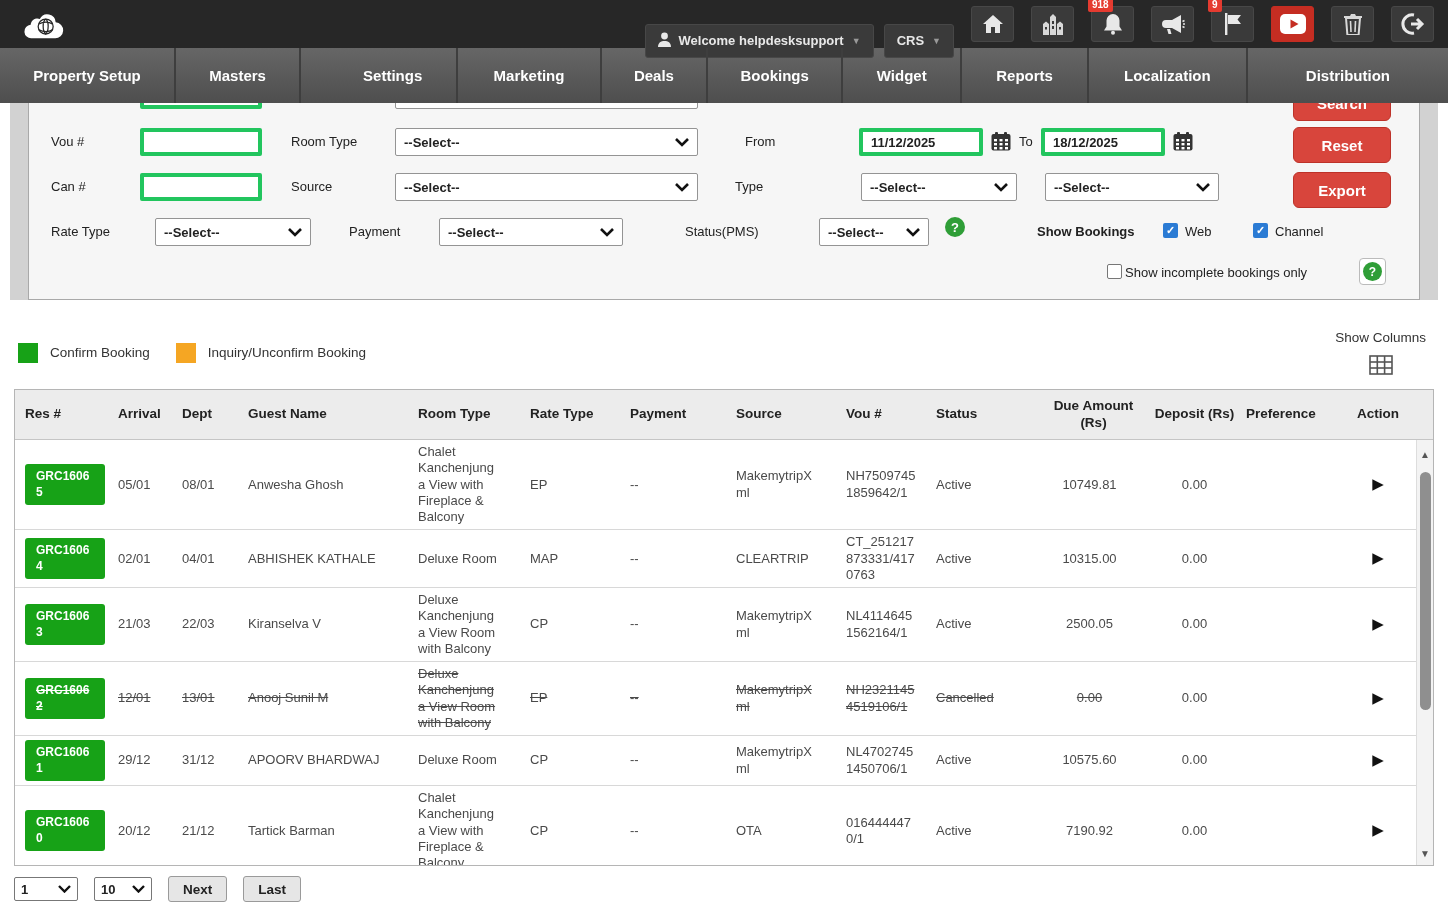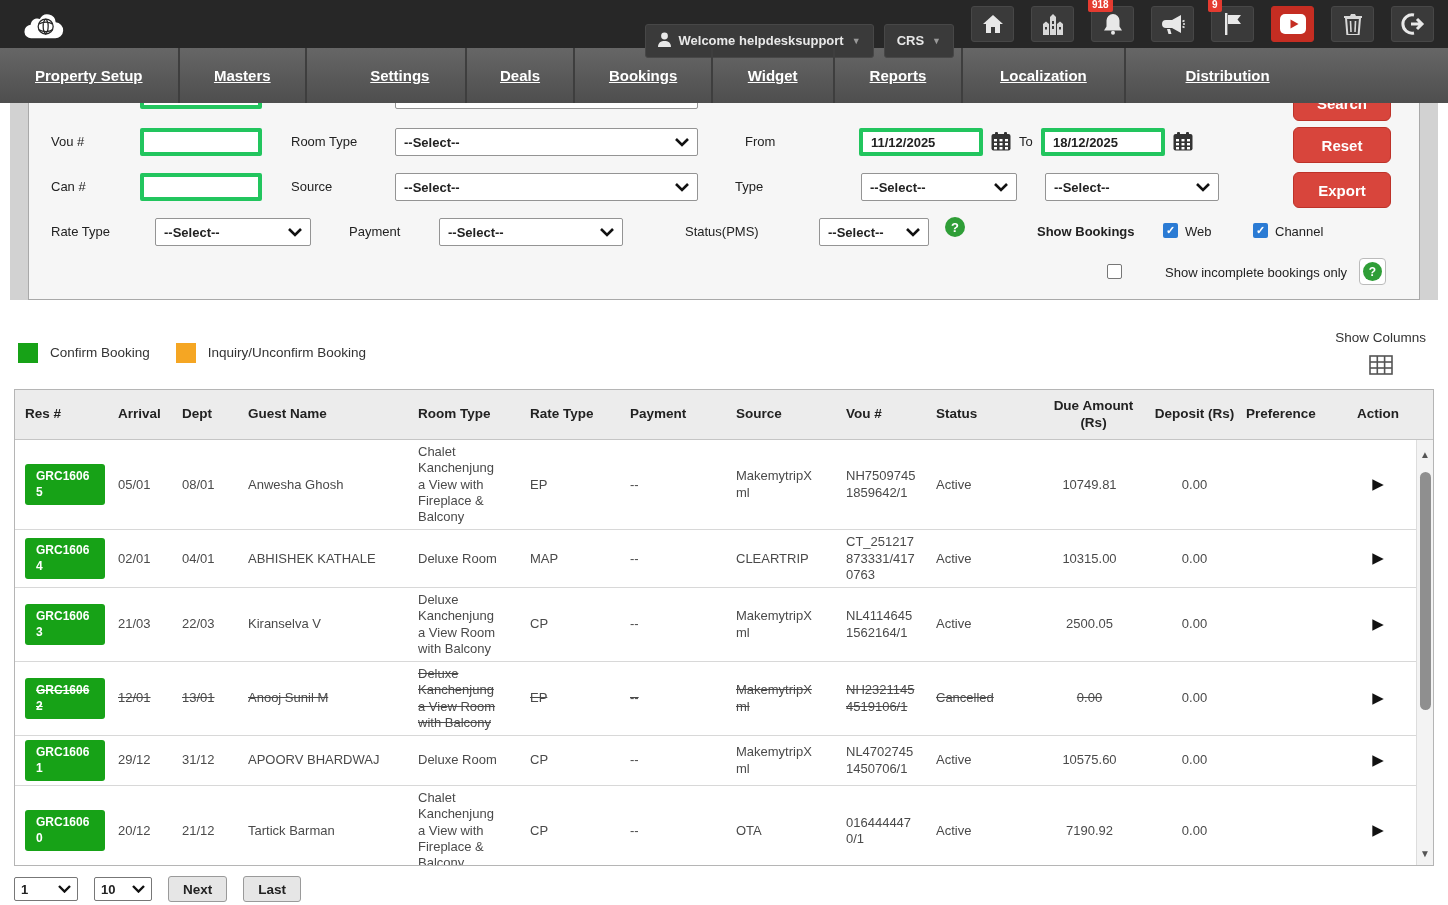--- a/index.html
+++ b/index.html
@@ -14,21 +14,21 @@
   font-size:13px; font-weight:bold; margin-left:10px;margin-top:33px; }
 .pill .caret { color:#9a9a9a; font-size:9px; }
 .icon-tile { width:43px; height:36px; background:#3a3a3a; border:1px solid #474747; border-radius:3px;
   margin-left:17px; display:flex; align-items:center; justify-content:center; position:relative; }
 .icon-tile.red { background:#c52d22; border-color:#c52d22; }
 .tile-badge { position:absolute; top:-9px; left:-4px; background:#e53b30; color:#fff;
   font-size:10px; font-weight:bold; padding:1px 4px; border-radius:2px; line-height:12px; }
 
 .nav { height:55px; background:linear-gradient(#666,#4e4e4e); display:flex; }
 .nav-item { border-right:2px solid #3e3e3e; color:#fff; font-size:15px; font-weight:bold;
-  display:flex; align-items:center; justify-content:center;text-decoration:underline; }
+  display:flex; align-items:center; justify-content:center; }
 .nav-item:last-child { border-right:none; }
 
 .filter-wrap { background:#d2d2d2; margin:0 10px; padding:0 18px; height:197px; }
 .panel { position:relative; height:100%; background:#f6f6f6; border:1px solid #a9a9a9; border-top:none; overflow:hidden; }
 .flabel { position:absolute; font-size:13px; color:#222; white-space:nowrap; }
 .finput { position:absolute; height:28px; background:#fff; border:4px solid #22c55e; border-radius:2px;
   font-size:13px; font-weight:bold; color:#222; padding:9px 8px; display:flex; align-items:center; }
 .fselect { position:absolute; height:28px; background:#fff; border:1px solid #949494; border-radius:2px;
   font-size:13px; font-weight:bold; color:#222; padding:0 8px; display:flex; align-items:center;
   justify-content:space-between; }
@@ -184,20 +184,21 @@
           </svg>
         </div>
       </div>
   </div>
 </div>
 
 <div class="nav" id="main-nav">
     <div class="nav-item" style="width: 12.4%;">Property Setup</div>
     <div class="nav-item" style="width: 8.8%;">Masters</div>
     <div class="nav-item" style="width: 9.1%; margin-left: 28px;">Settings</div>
+    <div class="nav-item" style="width: 10.1%;">Marketing</div>
     <div class="nav-item" style="width: 7.5%;">Deals</div>
     <div class="nav-item" style="width: 9.5%;">Bookings</div>
     <div class="nav-item" style="width: 8.4%;">Widget</div>
     <div class="nav-item" style="width: 8.9%;">Reports</div>
     <div class="nav-item" style="width: 11.2%;">Localization</div>
     <div class="nav-item" style="width: 14.1%;">Distribution</div>
   </div>
 
 <div class="filter-wrap">
 <div class="panel">
@@ -305,21 +306,21 @@
         </svg>
   </div>
   <div class="helpc" style="left:916px; top:114px;">?</div>
   <div class="flabel" style="left:1008px; top:121px; font-weight:bold;">Show Bookings</div>
   <div class="cb checked" style="left:1134px; top:120px;">✓</div>
   <div class="flabel" style="left:1156px; top:121px;">Web</div>
   <div class="cb checked" style="left:1224px; top:120px;">✓</div>
   <div class="flabel" style="left:1246px; top:121px;">Channel</div>
 
   <div class="cb unchecked" style="left:1078px; top:161px;"></div>
-  <div class="flabel" style="left:1136px; top:162px;">Show incomplete bookings only</div>
+  <div class="flabel" style="left:1096px; top:162px;">Show incomplete bookings only</div>
   <div class="helpbtn" style="left:1330px; top:155px;">
         <div class="helpc2">?</div>
       </div>
 </div>
 </div>
 
 <div class="legend">
   <div class="swatch" id="swatch-confirm" style="background: rgb(23, 162, 23);"></div>
   <div class="legend-label">Confirm Booking</div>
   <div class="swatch" id="swatch-inquiry" style="background: rgb(245, 166, 35);"></div>

